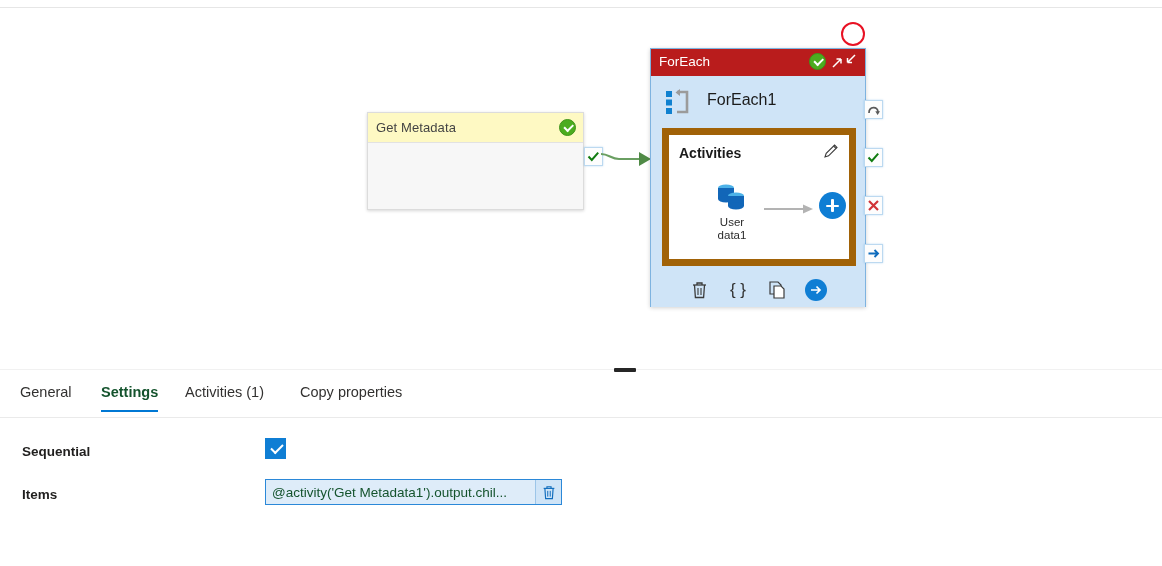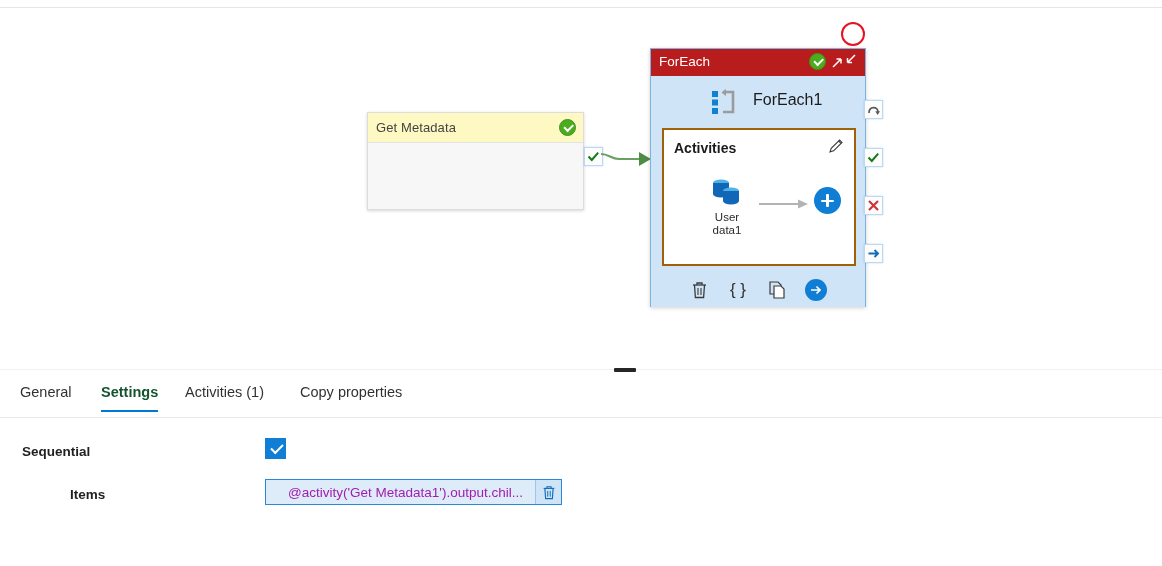--- a/index.html
+++ b/index.html
@@ -98,32 +98,32 @@
   }
   .fe-header-title {
     position: absolute; left: 8px; top: 5px;
     font-size: 13.5px; color: #ffffff;
   }
   .fe-badge { right: 39px; top: 4px; }
   .fe-expand {
     position: absolute; right: 6px; top: 3px; width: 30px; height: 20px;
   }
   .fe-body { position: relative; height: 231px; background: #cfe4f7; }
-  .fe-title-row { position: relative; height: 52px; margin-left: 46px; }
+  .fe-title-row { position: relative; height: 52px; }
   .fe-loop-icon { position: absolute; left: 15px; top: 12px; }
   .fe-name {
     position: absolute; left: 56px; top: 15px;
     font-size: 16px; color: #1b1b1b;
   }
 
   
   .activities-panel {
     position: absolute; left: 11px; top: 52px;
     width: 194px; height: 138px;
-    background: #ffffff; border: 2px solid #a16207;
+    background: #ffffff; border: 7px solid #a16207;
   }
   .activities-label {
     position: absolute; left: 10px; top: 10px;
     font-size: 14px; font-weight: bold; color: #1b1b1b;
   }
   .pencil-icon { position: absolute; right: 9px; top: 7px; }
   .copy-activity { position: absolute; left: 36px; top: 48px; width: 54px; text-align: center; }
   .copy-db-icon { position: relative; width: 34px; height: 30px; margin: 0 auto; }
   .copy-label {
     margin-top: 3px; font-size: 11.5px; color: #2b2b2b; line-height: 13px;
@@ -189,42 +189,42 @@
   }
   .tab-general  { left: 20px; }
   .tab-settings { left: 101px; }
   .tab-acts     { left: 185px; }
   .tab-user     { left: 300px; }
 
   .field-label {
     position: absolute; font-size: 13.5px; font-weight: bold; color: #201f1e;
   }
   .lbl-sequential { left: 22px; top: 69px; }
-  .lbl-items      { left: 22px; top: 112px; margin-left: 48px; }
+  .lbl-items      { left: 22px; top: 112px; }
 
   .checkbox {
     position: absolute; left: 265px; top: 438px;
     width: 21px; height: 21px; background: #0f7ed4; border: 1px solid #0f7ed4;
   }
   .checkbox::after {
     content: ""; position: absolute; left: 5px; top: 5px;
     width: 10px; height: 5px;
     border-left: 2px solid #fff; border-bottom: 2px solid #fff;
     transform: rotate(-45deg);
   }
 
   .items-input-wrap {
     position: absolute; left: 265px; top: 479px;
     width: 297px; height: 26px;
     background: #deecf9; border: 1px solid #2b88d8;
     display: flex; align-items: center;
   }
   .items-input-text {
-    flex: 1; font-size: 13.5px; color: #a21caf;
-    padding: 0 22px; white-space: nowrap; overflow: hidden;
+    flex: 1; font-size: 13.5px; color: #14532d;
+    padding: 0 6px; white-space: nowrap; overflow: hidden;
   }
   .items-del-btn {
     width: 26px; height: 24px; background: #cfe4f7;
     border-left: 1px solid #9cc5e8;
     display: flex; align-items: center; justify-content: center;
   }
 </style>
 </head>
 <body>
 

